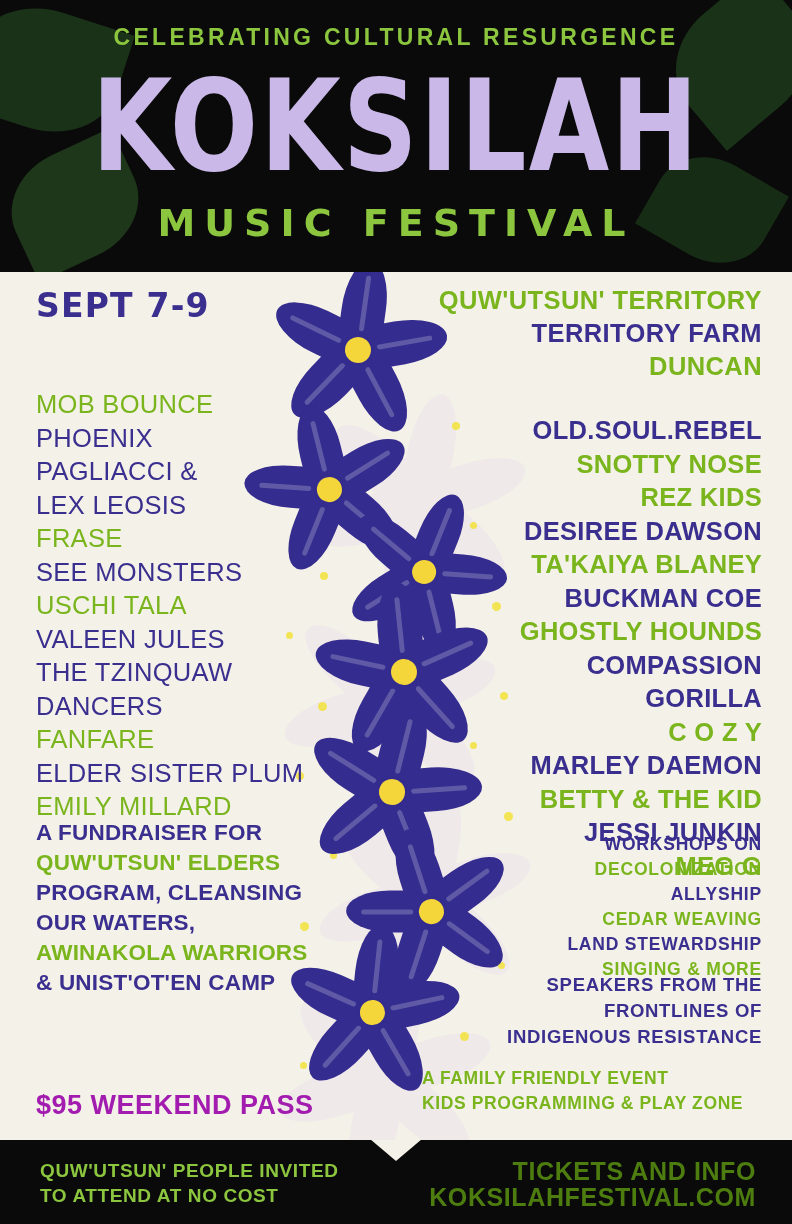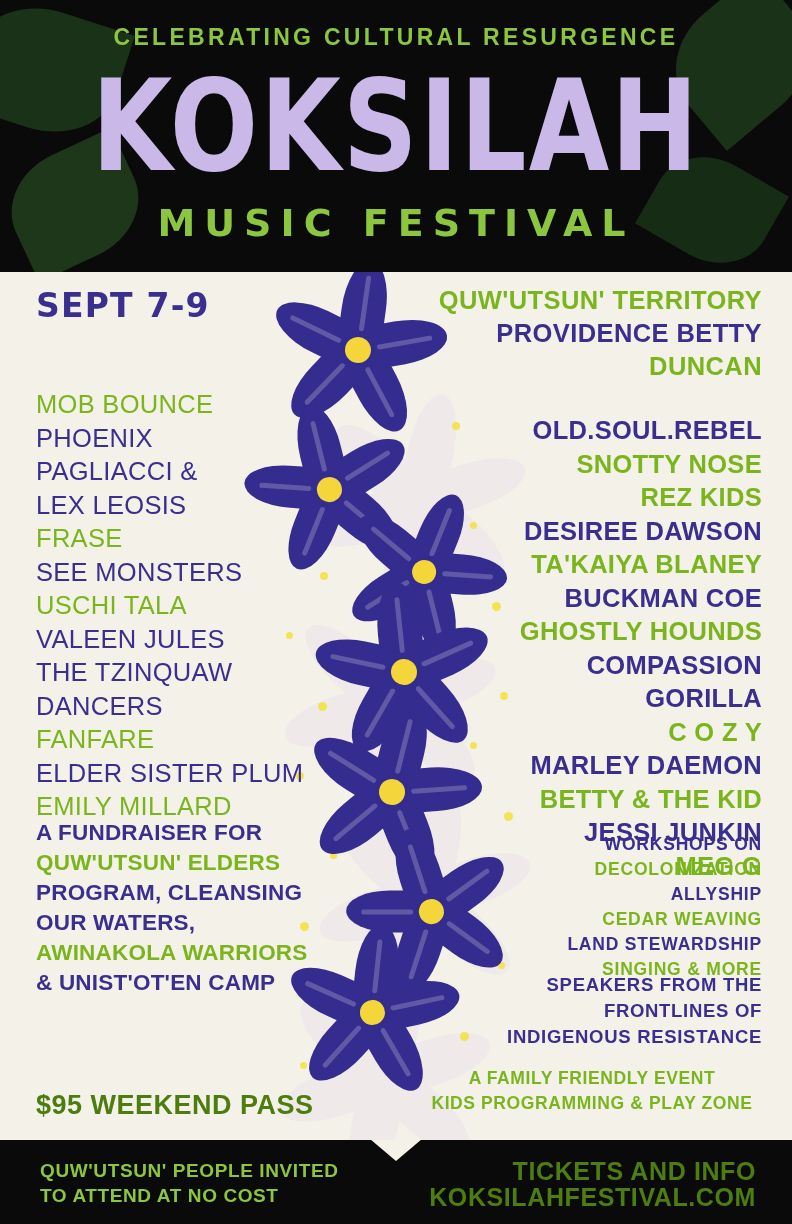--- a/index.html
+++ b/index.html
@@ -227,33 +227,33 @@
     font-size: 18.5px;
     line-height: 26px;
     font-weight: bold;
     letter-spacing: 0.7px;
     color: #3a2f8f;
   }
   .family {
     right: 30px;
     top: 794px;
     width: 340px;
-    text-align: center;
+    text-align: left;
   }
   .family .fmline {
     font-size: 17.5px;
     line-height: 25px;
     font-weight: bold;
     letter-spacing: 0.6px;
     color: #7ab51d;
   }
   .price {
     left: 36px;
     top: 818px;
-    color: #4d7c0f;
+    color: #a21caf;
     font-size: 27px;
     font-weight: bold;
     letter-spacing: 0.5px;
   }
 
   
   .footer {
     position: relative;
     width: 792px;
     height: 84px;
@@ -419,21 +419,21 @@
         <div class="dot" style="left: 498px; top: 690px; width: 7px; height: 7px; opacity: 0.85;"></div>
         <div class="dot" style="left: 322px; top: 720px; width: 8px; height: 8px; opacity: 0.85;"></div>
         <div class="dot" style="left: 460px; top: 760px; width: 9px; height: 9px; opacity: 0.85;"></div>
         <div class="dot" style="left: 300px; top: 790px; width: 7px; height: 7px; opacity: 0.85;"></div>
       </div>
 
     <div class="col date" style="left:36px; top:14px;">SEPT 7-9</div>
 
     <div class="col loc">
       <div class="locline green">QUW'UTSUN' TERRITORY</div>
-      <div class="locline purple">PROVIDENCE BETTY</div>
+      <div class="locline purple">TERRITORY FARM</div>
       <div class="locline green">DUNCAN</div>
     </div>
 
     <div class="col lineup-left" id="lineup-left">
         <div class="act green">MOB BOUNCE</div>
         <div class="act purple">PHOENIX</div>
         <div class="act purple">PAGLIACCI &amp;</div>
         <div class="act purple">LEX LEOSIS</div>
         <div class="act green">FRASE</div>
         <div class="act purple">SEE MONSTERS</div>

